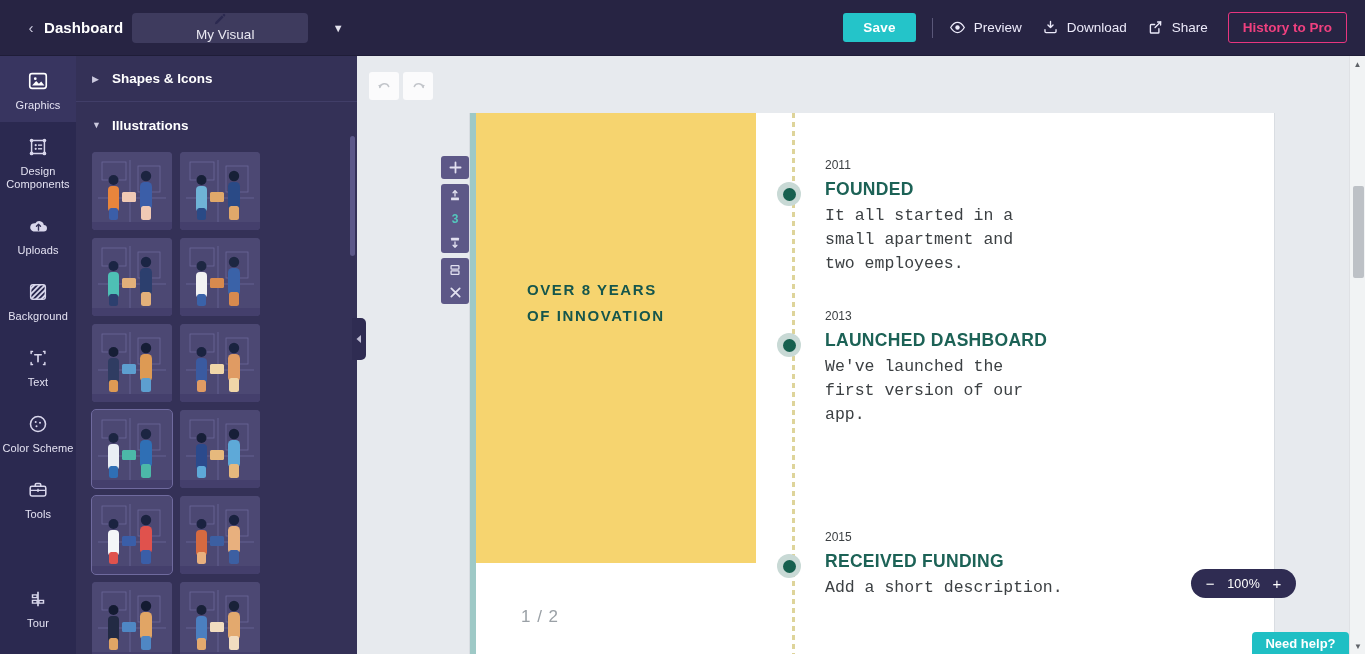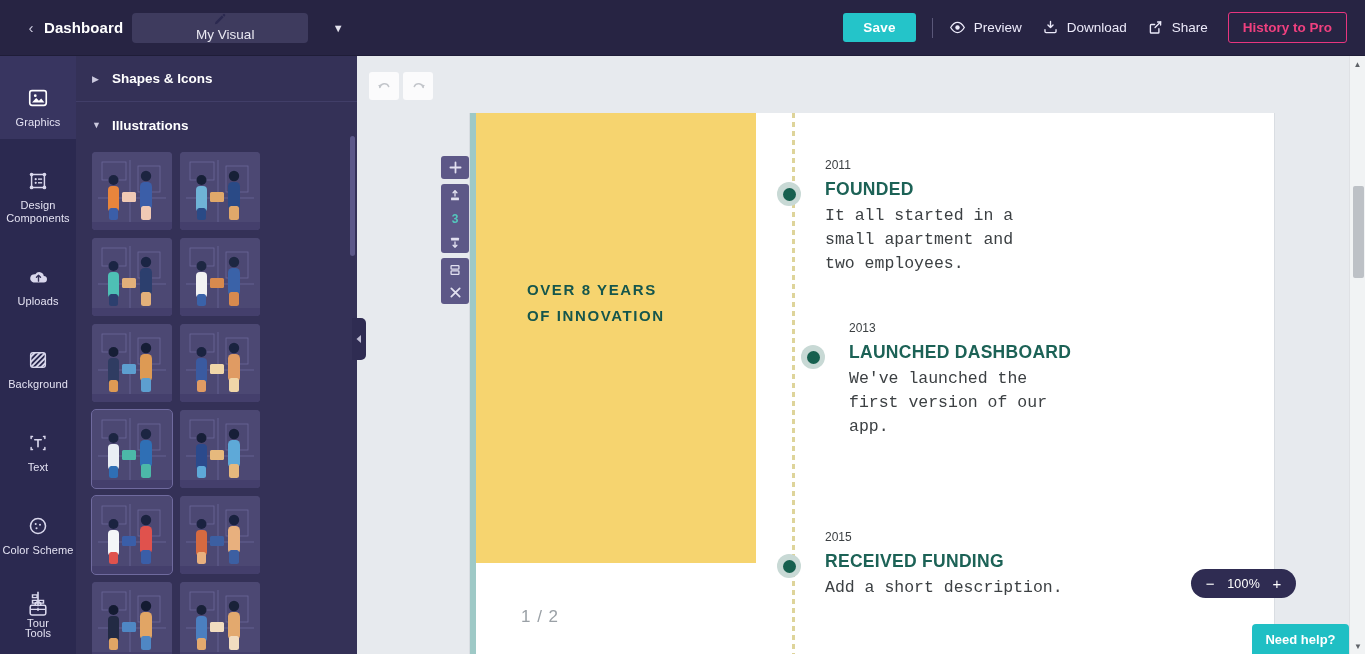--- a/index.html
+++ b/index.html
@@ -59,21 +59,21 @@
     border: 1px solid #e8357f; color: #f0407f; font-size: 13.5px; font-weight: bold;
     border-radius: 3px; padding: 7px 14px; cursor: pointer; white-space: nowrap;
   }
 
   
   .rail {
     position: absolute; top: 56px; left: 0; width: 76px; height: 598px;
     background: #2b2950; z-index: 30;
   }
   .rail-item {
-    width: 76px; padding: 29px 2px 10px; text-align: center; cursor: pointer;
+    width: 76px; padding: 12px 2px 10px; text-align: center; cursor: pointer;
     color: #d9d7ec;
   }
   .rail-item.active { background: #383560; }
   .rail-icon { height: 26px; display: flex; align-items: center; justify-content: center; }
   .rail-label {
     font-size: 11px; line-height: 13px; margin-top: 5px; color: #e4e2f2;
     letter-spacing: .1px;
   }
   .rail-item.tour { position: absolute; bottom: 14px; left: 0; }
 
@@ -207,21 +207,21 @@
   .zoomctl {
     position: absolute; right: 69px; bottom: 56px; height: 29px;
     background: #2f2c52; border-radius: 15px; display: flex; align-items: center;
     padding: 0 12px; z-index: 45;
   }
   .zoomctl span.sym {
     color: #ffffff; font-size: 15px; cursor: pointer; width: 14px; text-align: center;
   }
   .zoom-val { color: #ffffff; font-size: 12.5px; margin: 0 10px; letter-spacing: .2px; }
   .needhelp {
-    position: absolute; right: 16px; bottom: 0; width: 97px; height: 30px;
+    position: absolute; right: 16px; bottom: 0; width: 97px; height: 22px;
     background: #1fbfc4; color: #ffffff; font-size: 13px; font-weight: bold;
     border-radius: 4px 4px 0 0; display: flex; align-items: center;
     justify-content: center; cursor: pointer; z-index: 45;
   }
 </style>
 </head>
 <body>
 
 <div id="app">
 
@@ -656,21 +656,21 @@
         <div class="tl-line"></div>
         <div id="timeline">
             <div class="tl-item" style="top: 40px;">
               <div class="tl-dot">
                 <i></i>
               </div>
               <div class="tl-year">2011</div>
               <div class="tl-head">FOUNDED</div>
               <div class="tl-desc" style="width: 205px;">It all started in a small apartment and two employees.</div>
             </div>
-            <div class="tl-item" style="top: 203px; margin-left: 24px;">
+            <div class="tl-item" style="top: 191px;">
               <div class="tl-dot">
                 <i></i>
               </div>
               <div class="tl-year">2013</div>
               <div class="tl-head">LAUNCHED DASHBOARD</div>
               <div class="tl-desc" style="width: 230px;">We've launched the first version of our app.</div>
             </div>
             <div class="tl-item" style="top: 412px;">
               <div class="tl-dot">
                 <i></i>

